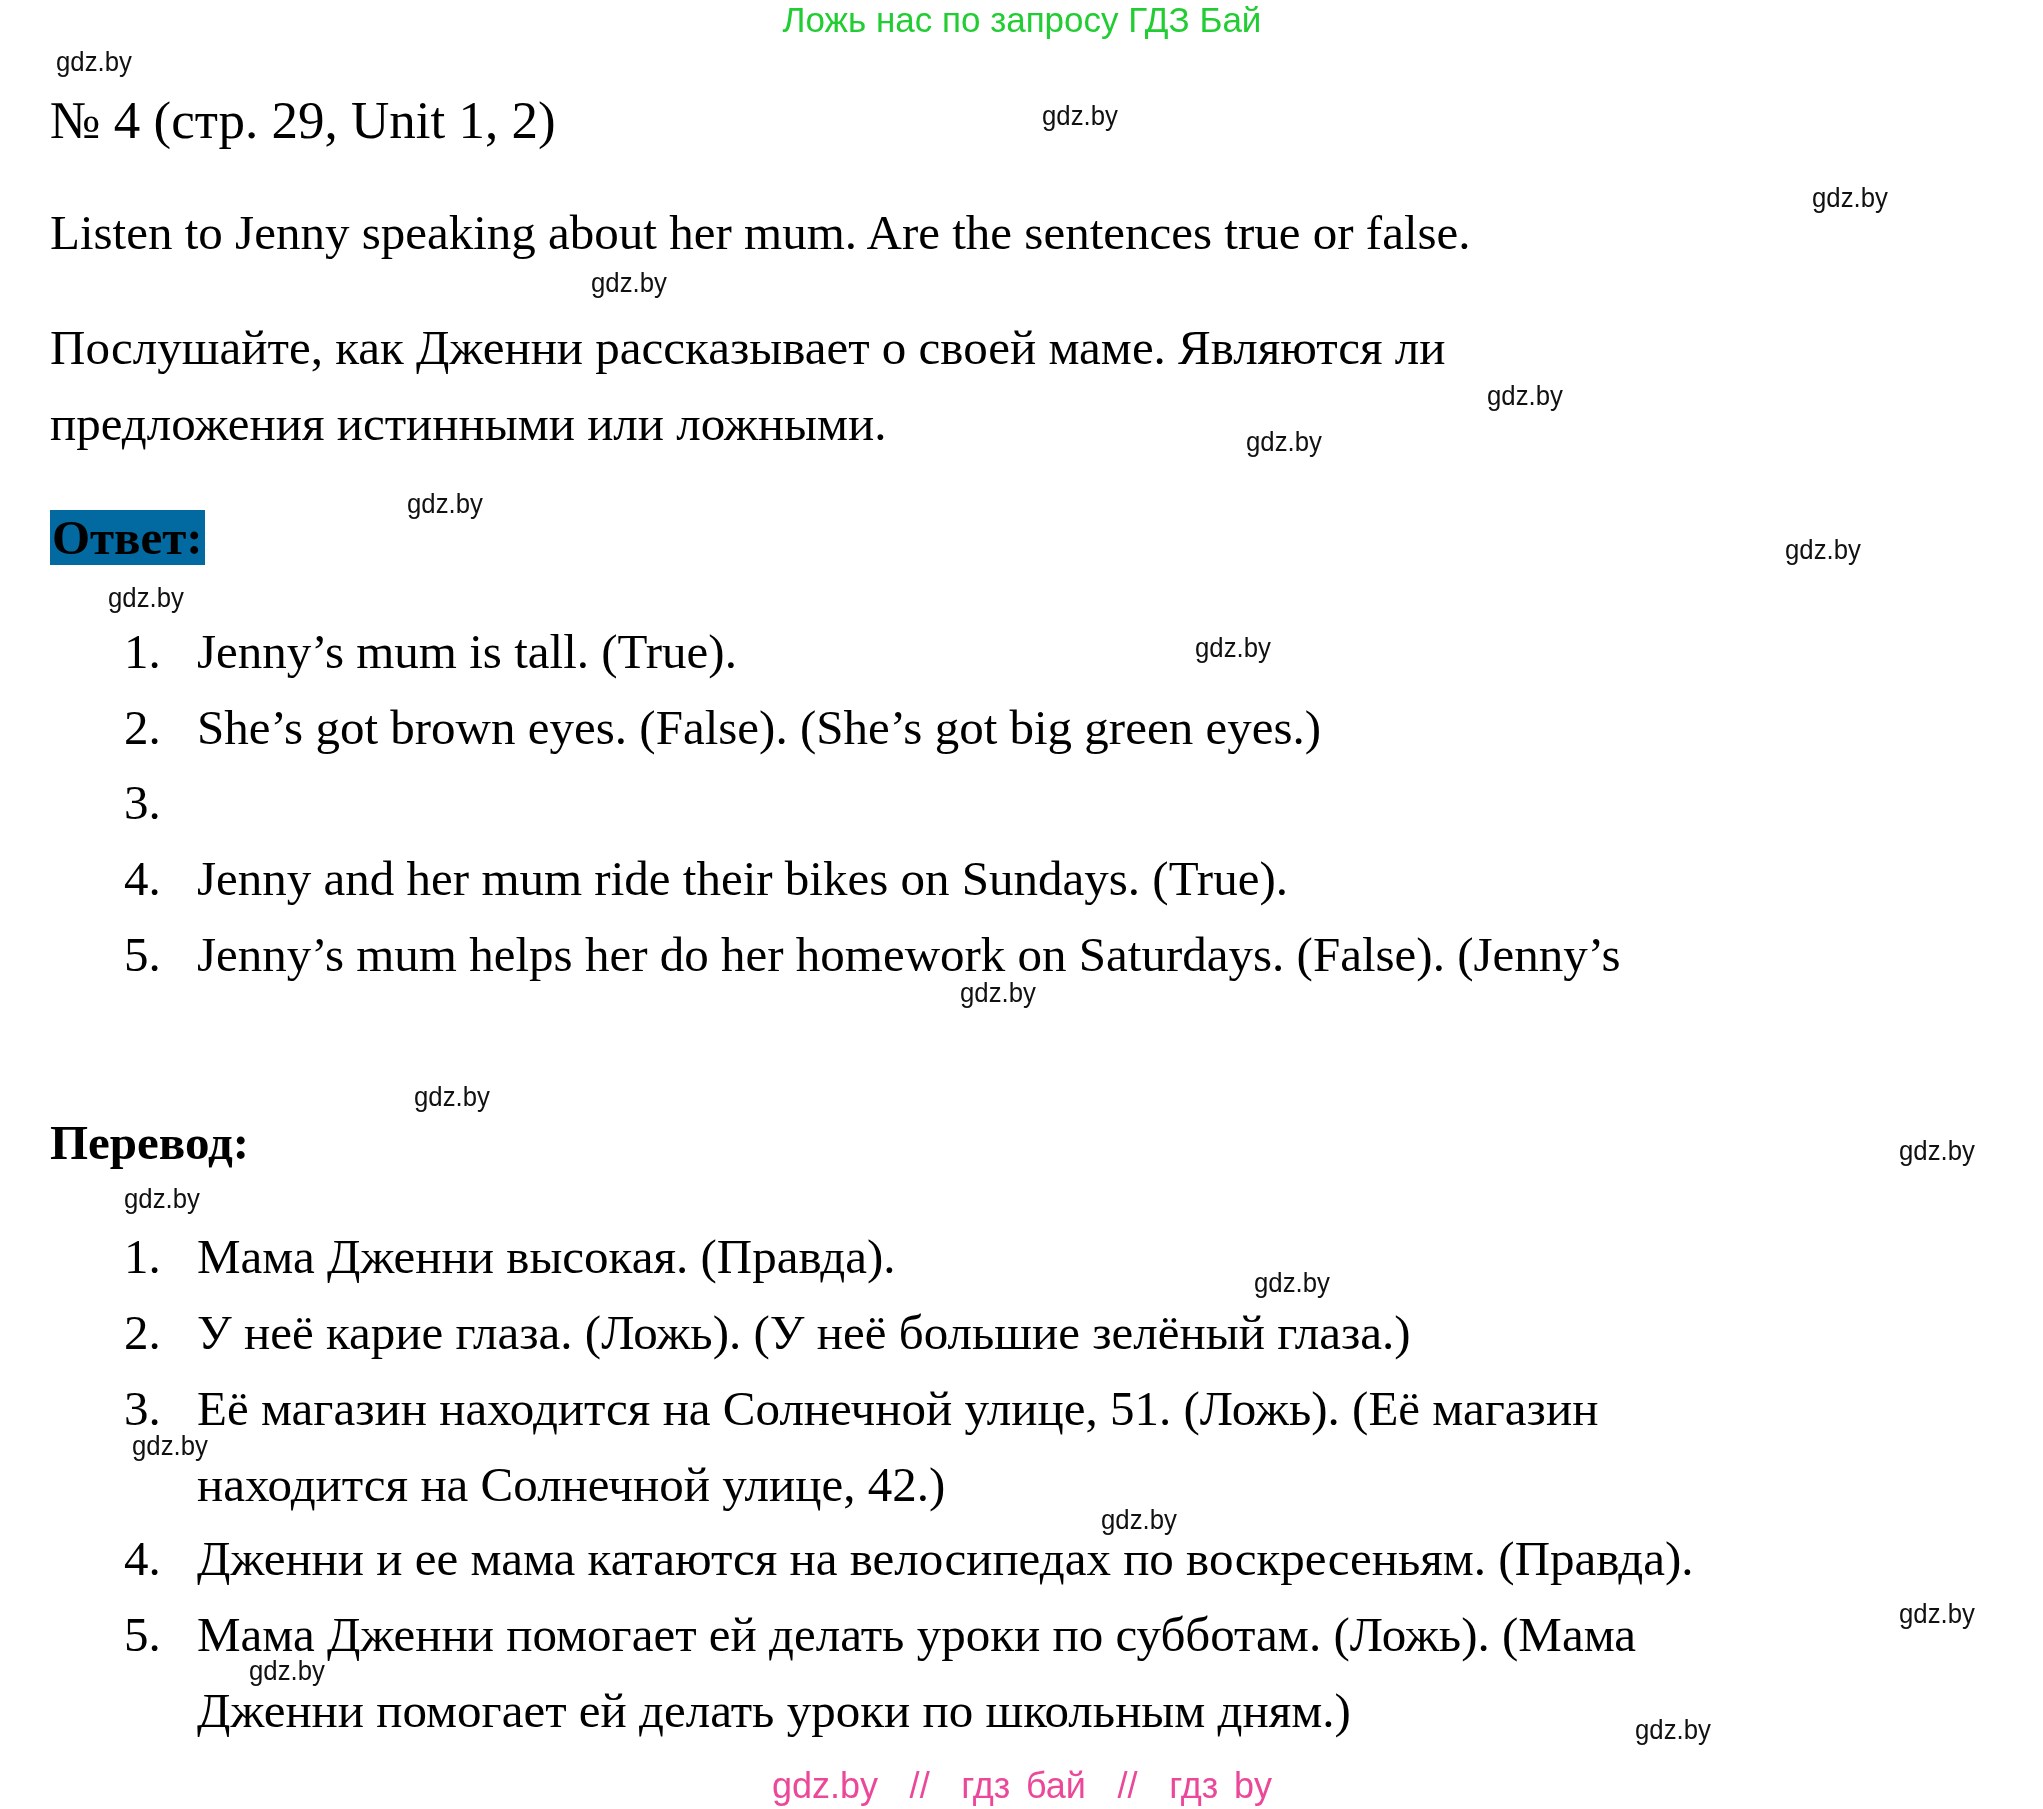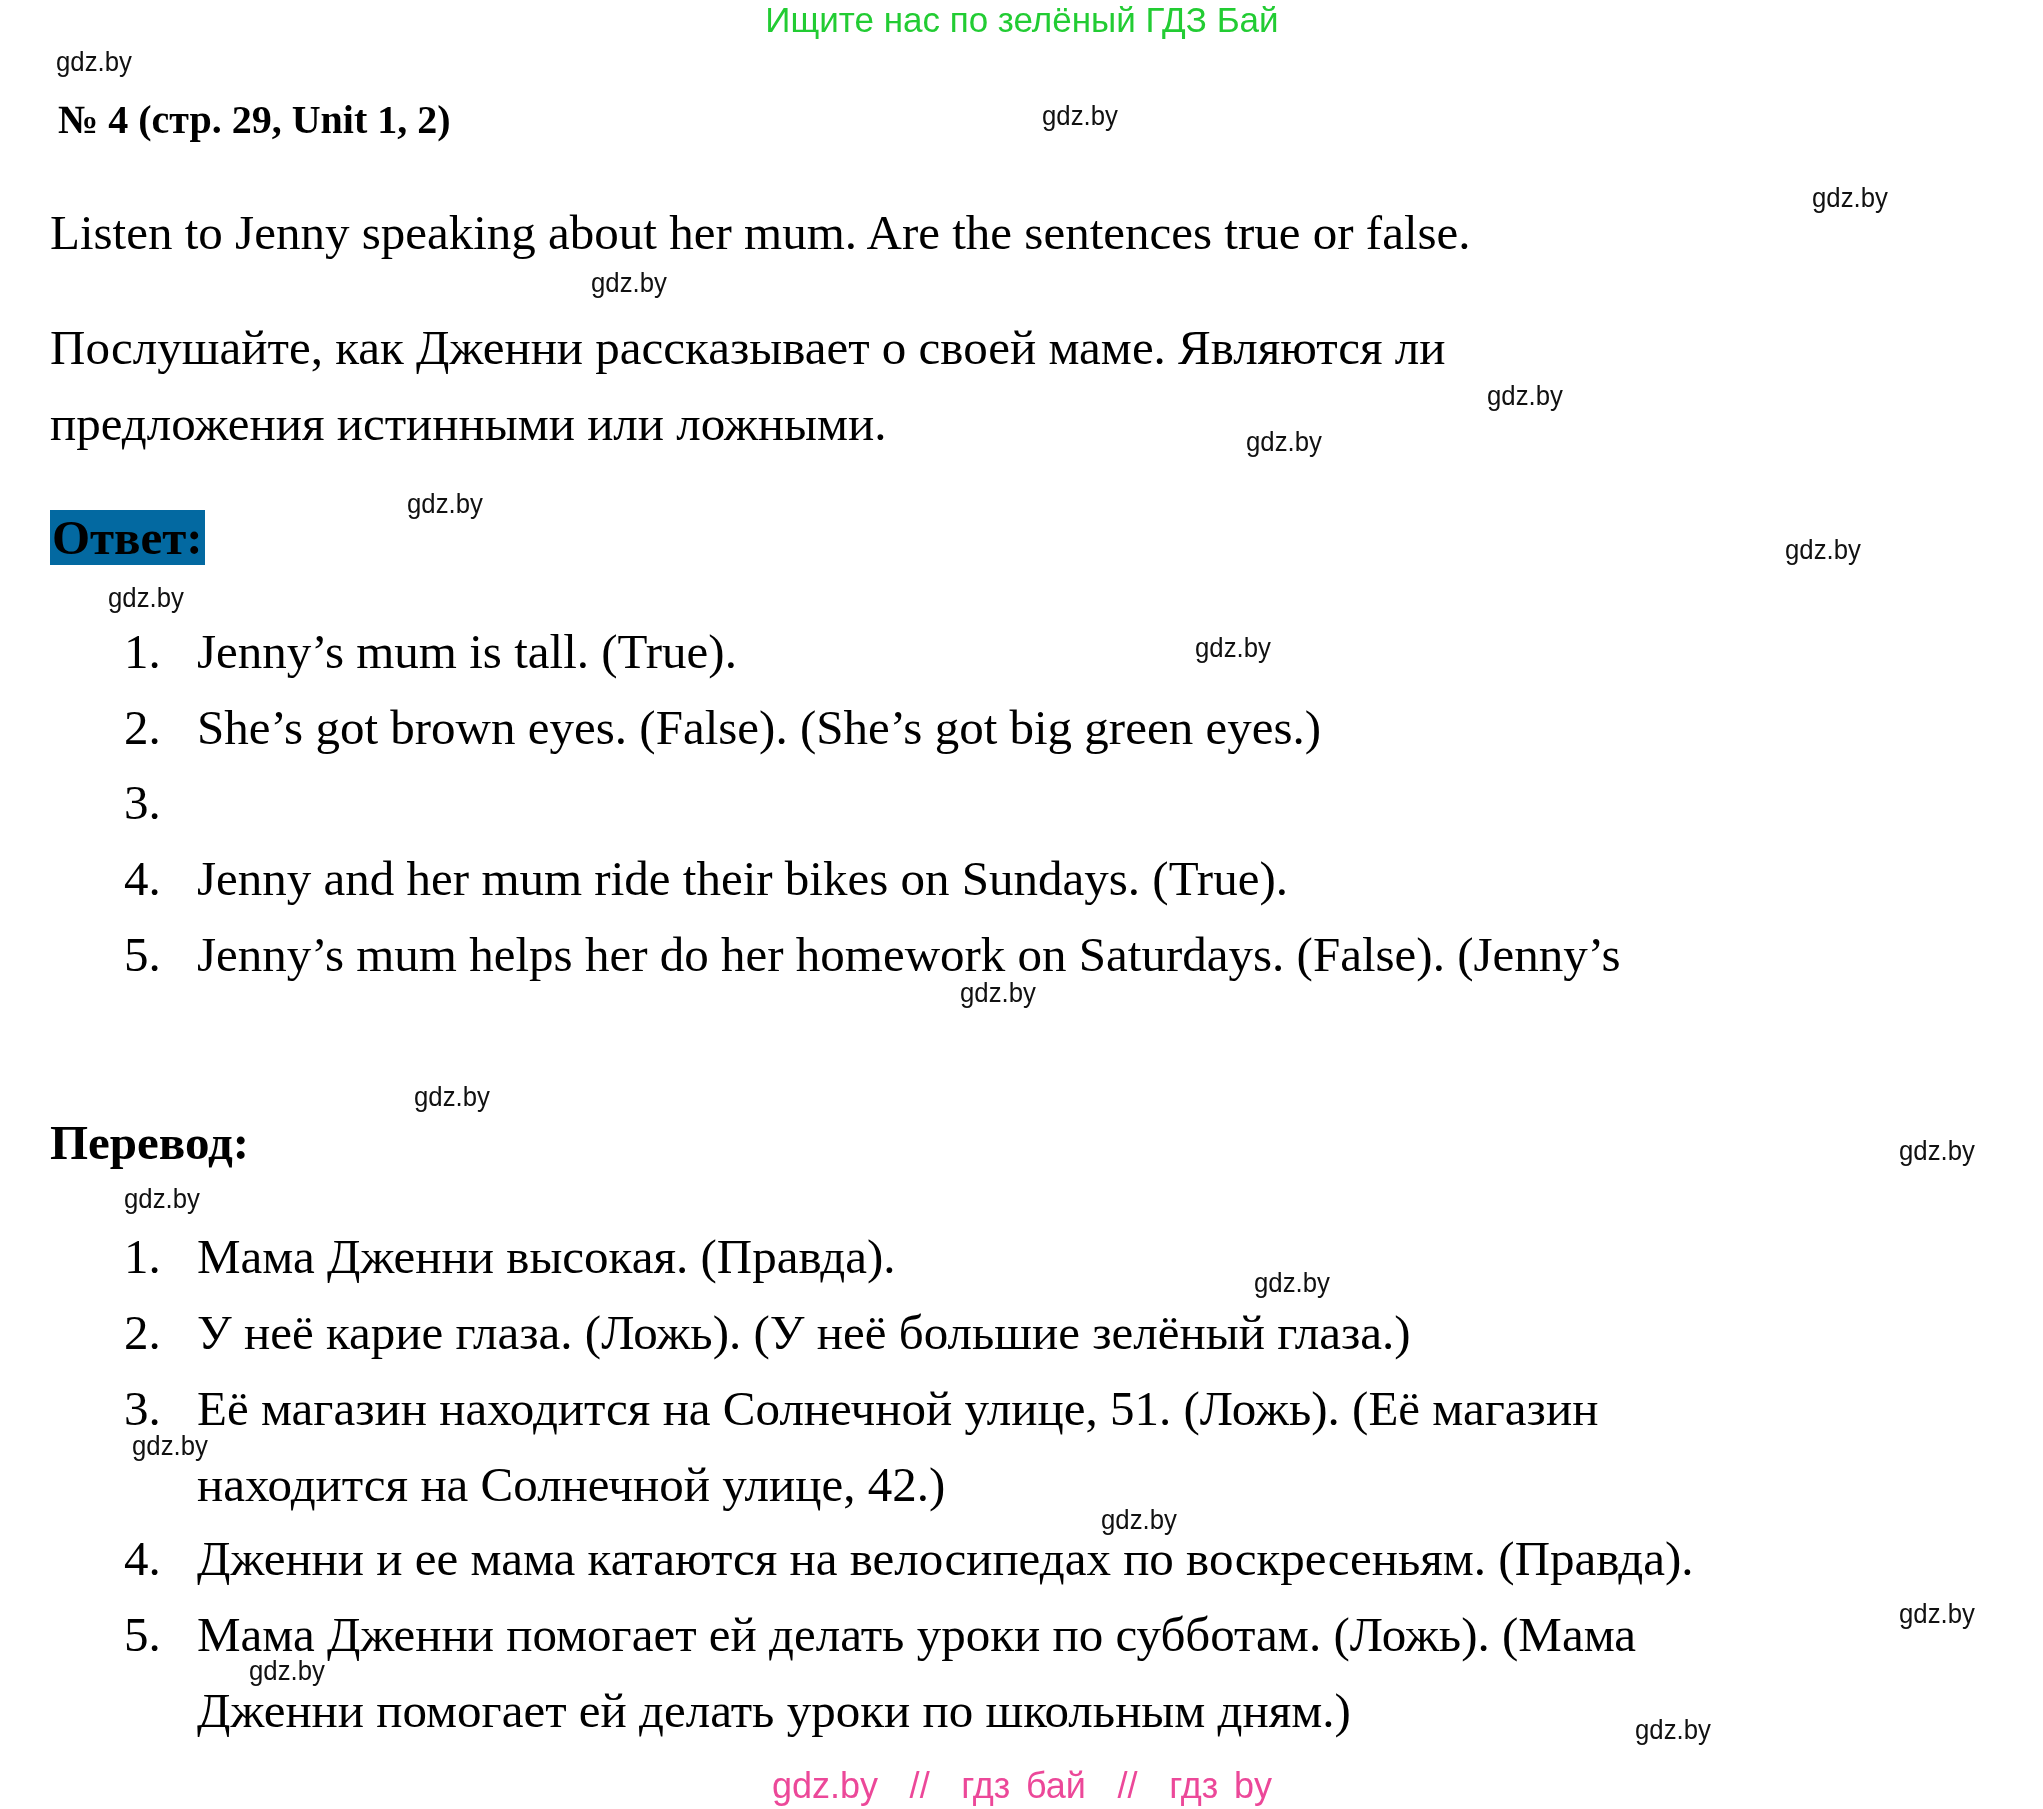--- a/index.html
+++ b/index.html
@@ -2,32 +2,32 @@
 <html><head>
 <meta charset="utf-8">
 <style>
   html, body { margin: 0; padding: 0; background: #ffffff; }
   body { width: 2044px; height: 1810px; position: relative; overflow: hidden;
          font-family: "Liberation Serif", serif; color: #000; }
   .abs { position: absolute; white-space: nowrap; }
   .banner { font-family: "Liberation Sans", sans-serif; font-size: 35px; line-height: 39px; top: 0; left: 0; width: 2044px; text-align: center; }
   .footer { font-family: "Liberation Sans", sans-serif; font-size: 36px; line-height: 43px; top: 1764px; left: 0; width: 2044px; text-align: center; word-spacing: 5.8px; }
   .wm { font-family: "Liberation Sans", sans-serif; font-size: 28px; line-height: 31px; color: #111; transform: scaleX(0.92); transform-origin: left top; }
-  .title { font-weight: bold; font-size: 40px; line-height: 62px; left: 50px; top: 89px; margin-left: 8px; }
+  .title { font-weight: normal; font-size: 53px; line-height: 62px; left: 50px; top: 89px; }
   .para { font-size: 49px; line-height: 58px; left: 50px; }
   .heading { font-weight: bold; font-size: 49px; line-height: 58px; left: 50px; }
   .hl { background: #0369a1; padding: 0 1.9px; }
   .item { font-size: 49px; line-height: 58px; }
   .num { position: absolute; left: 124px; }
   .txt { position: absolute; left: 197px; }
 </style>
 </head>
 <body>
 
-<div class="abs banner" style="color:#22cc33">Ищите нас по зелёный ГДЗ Бай</div>
+<div class="abs banner" style="color:#22cc33">Ложь нас по запросу ГДЗ Бай</div>
 
 <div class="abs wm" style="left:56px;top:46px">gdz.by</div>
 <div class="abs wm" style="left:1042px;top:100px">gdz.by</div>
 <div class="abs wm" style="left:1812px;top:182px">gdz.by</div>
 <div class="abs wm" style="left:591px;top:267px">gdz.by</div>
 <div class="abs wm" style="left:1487px;top:380px">gdz.by</div>
 <div class="abs wm" style="left:1246px;top:426px">gdz.by</div>
 <div class="abs wm" style="left:407px;top:488px">gdz.by</div>
 <div class="abs wm" style="left:1785px;top:534px">gdz.by</div>
 <div class="abs wm" style="left:108px;top:582px">gdz.by</div>

